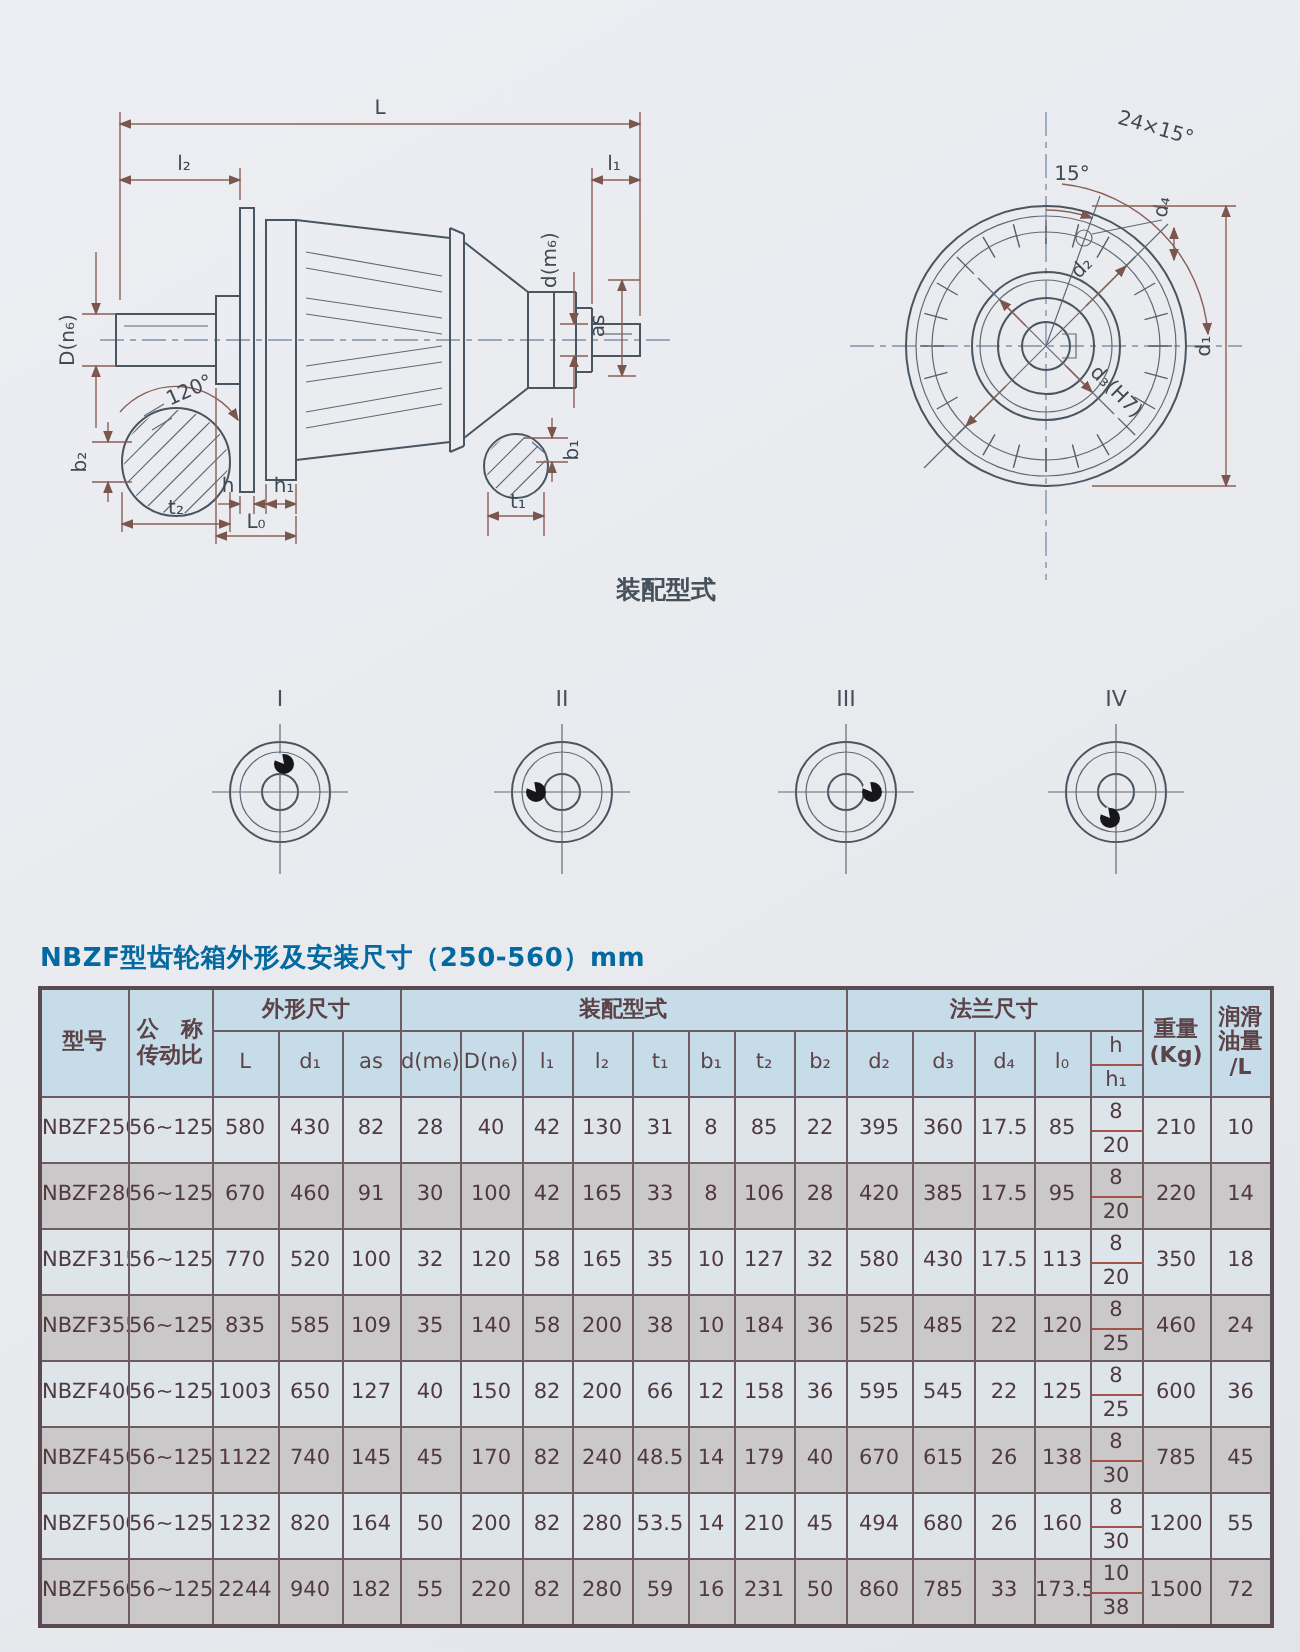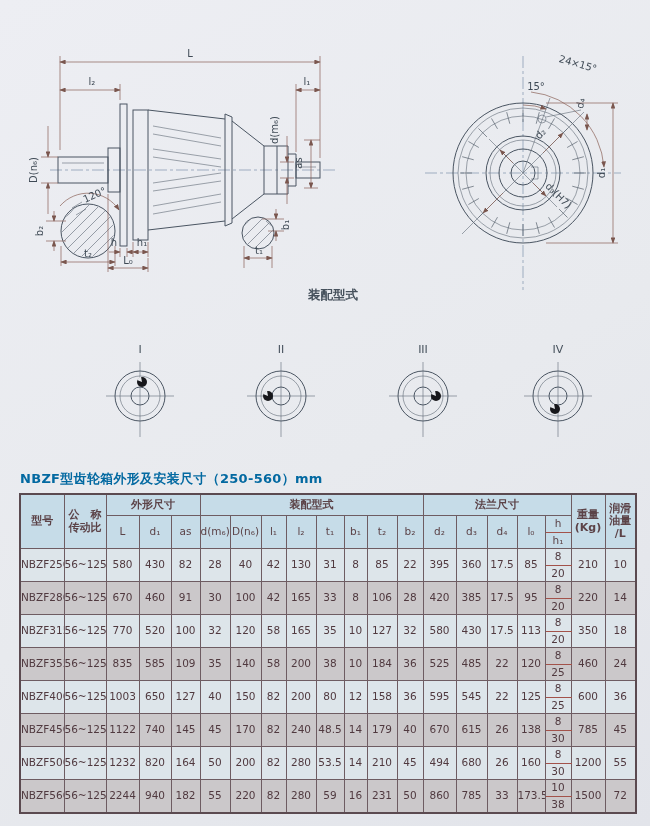--- a/index.html
+++ b/index.html
@@ -429,21 +429,21 @@
   <tr class="r-top">
     <td class="c-model" rowspan="2">NBZF400</td>
     <td rowspan="2">56~125</td>
     <td rowspan="2">1003</td>
     <td rowspan="2">650</td>
     <td rowspan="2">127</td>
     <td rowspan="2">40</td>
     <td rowspan="2">150</td>
     <td rowspan="2">82</td>
     <td rowspan="2">200</td>
-    <td rowspan="2">80</td>
+    <td rowspan="2">66</td>
     <td rowspan="2">12</td>
     <td rowspan="2">158</td>
     <td rowspan="2">36</td>
     <td rowspan="2">595</td>
     <td rowspan="2">545</td>
     <td rowspan="2">22</td>
     <td rowspan="2">125</td>
     <td class="c-htop">8</td>
     <td rowspan="2">600</td>
     <td rowspan="2">36</td>

